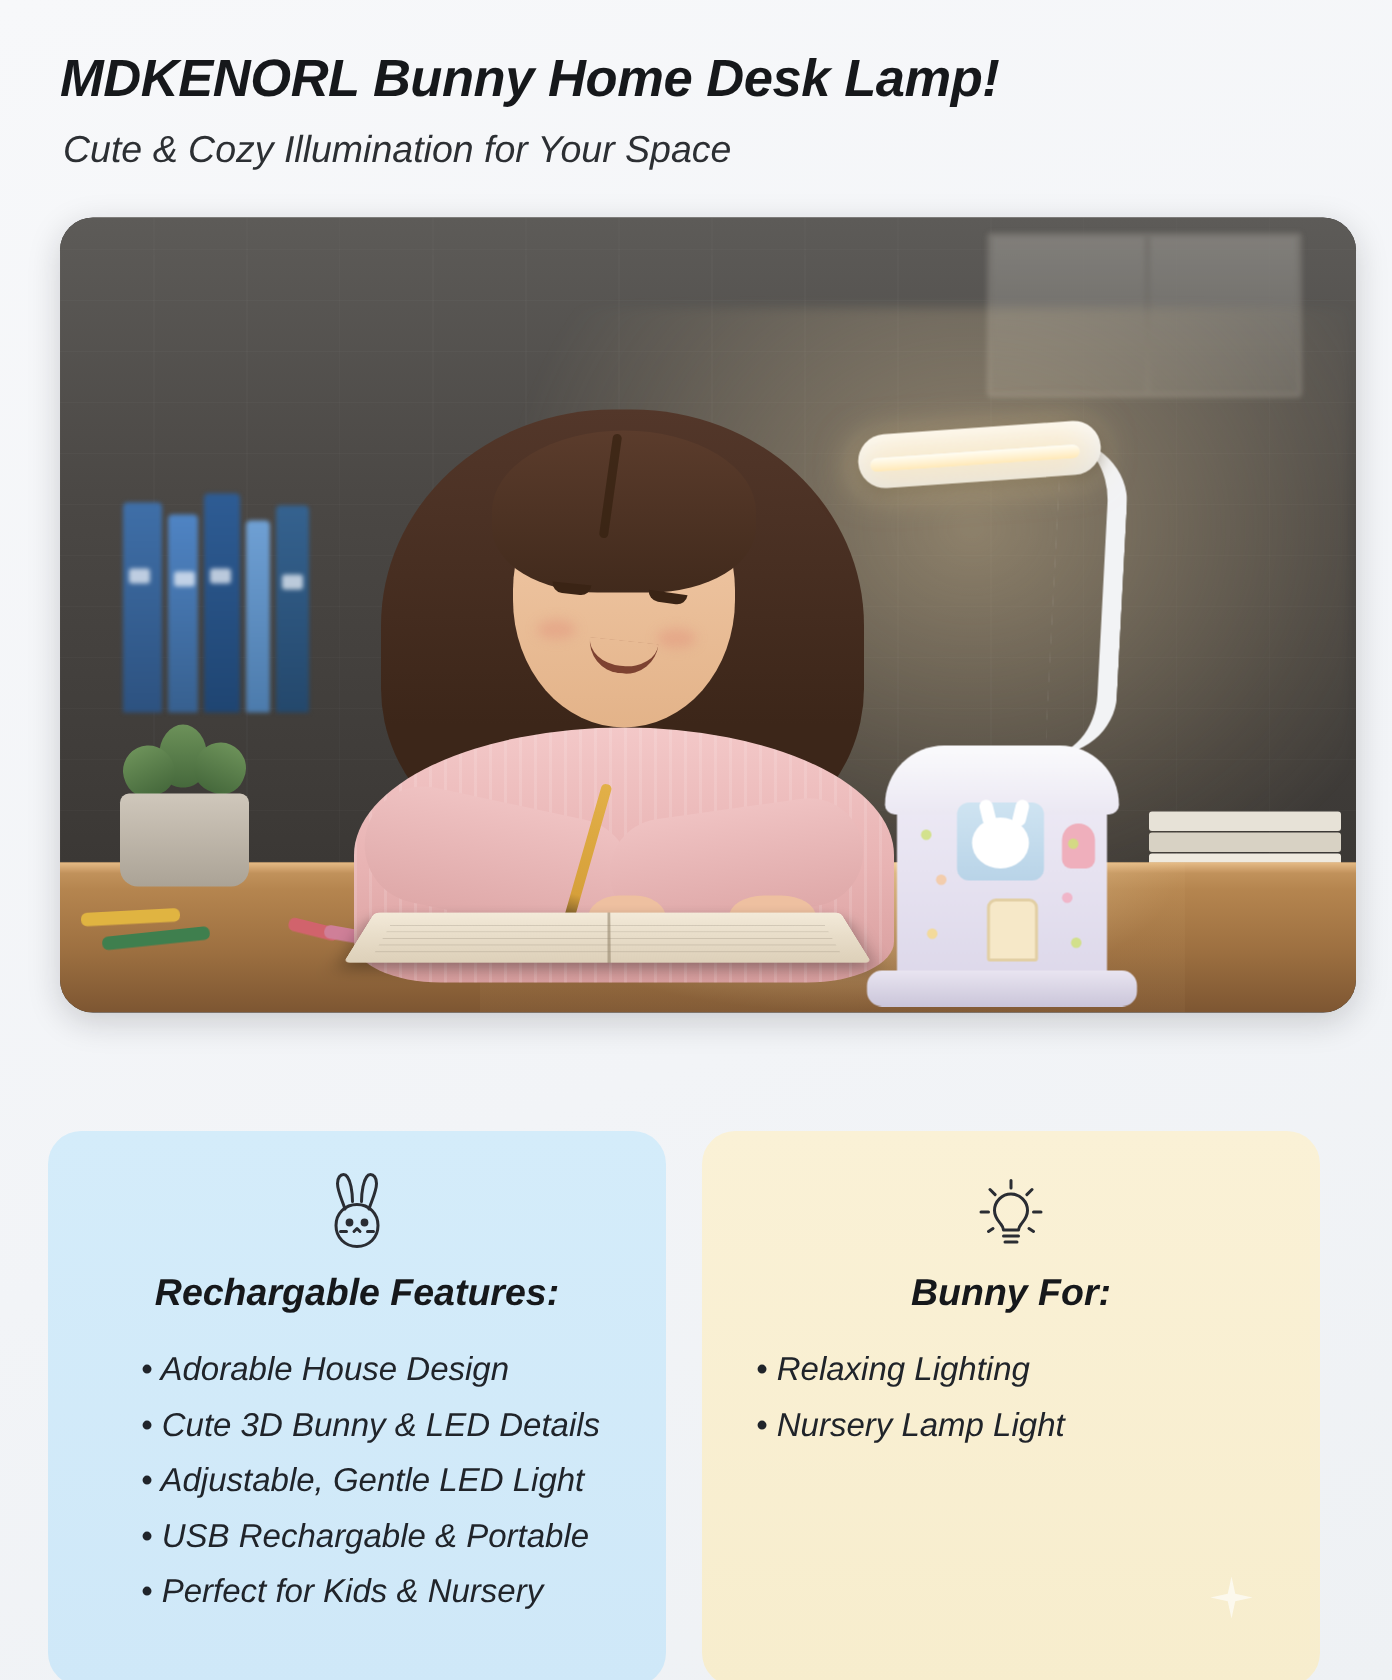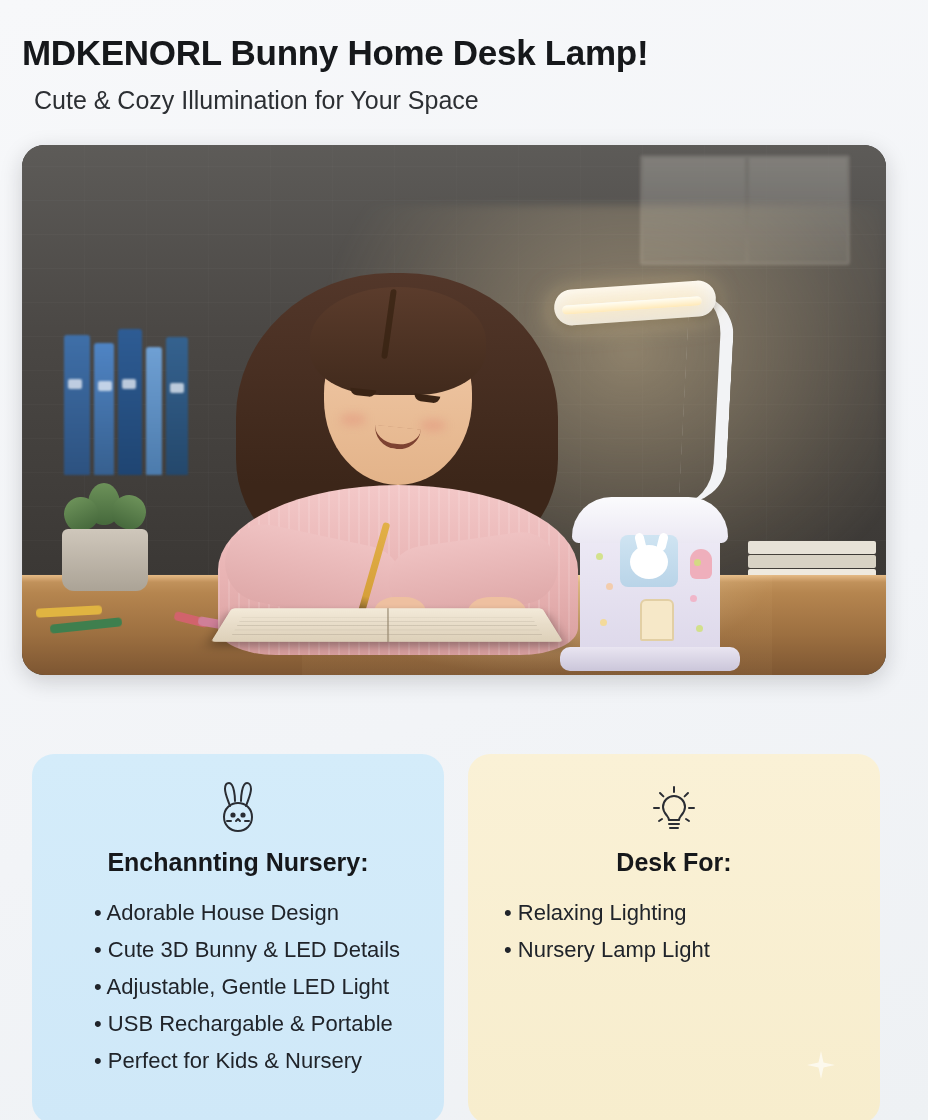--- a/index.html
+++ b/index.html
@@ -15,40 +15,41 @@
     color: #1d1d1f;
     overflow: hidden;
     position: relative;
   }
 
   .page {
     width: 928px;
     height: 1120px;
     position: relative;
     background: linear-gradient(160deg, #f7f8fa 0%, #f2f4f7 60%, #eef1f4 100%);
-    padding: 0 22px;
+    padding: 0 40px;
+    font-style: italic;
   }
 
   
   .header {
     padding-top: 34px;
   }
   .title {
     font-size: 35px;
     font-weight: bold;
     letter-spacing: -0.3px;
     color: #16181b;
     margin: 0 0 14px 0;
     line-height: 1.1;
   }
   .subtitle {
     font-size: 25px;
     font-weight: normal;
     color: #2c2f33;
-    margin: 12px;
+    margin: 2px;
     line-height: 1.1;
   }
 
   
   .hero {
     margin-top: 31px;
     width: 864px;
     height: 530px;
     border-radius: 22px;
     overflow: hidden;
@@ -516,39 +517,39 @@
         <svg width="46" height="56" viewBox="0 0 46 56" fill="none" stroke="#2a2d33" stroke-width="2" stroke-linecap="round" stroke-linejoin="round">
           <path d="M15 25c-2-6-5-12-5-17 0-4 2-6 4-6s4 3 5 8c.7 3.5 1 7 1 10"></path>
           <path d="M31 25c2-6 5-12 5-17 0-4-2-6-4-6s-4 3-5 8c-.7 3.5-1 7-1 10"></path>
           <path d="M23 22c8 0 14 6 14 14s-6 14-14 14S9 44 9 36s6-14 14-14z"></path>
           <circle cx="18" cy="34" r="1.6" fill="#2a2d33"></circle>
           <circle cx="28" cy="34" r="1.6" fill="#2a2d33"></circle>
           <path d="M23 38l-2 2M23 38l2 2"></path>
           <path d="M12 40h4M30 40h4"></path>
         </svg>
       </div>
-      <div class="card-title">Enchannting Nursery:</div>
+      <div class="card-title">Rechargable Features:</div>
       <ul class="card-list">
         <li>• Adorable House Design</li>
         <li>• Cute 3D Bunny &amp; LED Details</li>
         <li>• Adjustable, Gentle LED Light</li>
         <li>• USB Rechargable &amp; Portable</li>
         <li>•  Perfect for Kids &amp; Nursery</li>
       </ul>
     </div>
 
     <div class="card card-cream">
       <div class="card-icon">
         <svg width="50" height="56" viewBox="0 0 50 56" fill="none" stroke="#2a2d33" stroke-width="2" stroke-linecap="round" stroke-linejoin="round">
           <path d="M25 15c-6 0-11 5-11 11 0 4.5 2.6 7 4.2 9 1.1 1.4 1.6 2.6 1.8 4h10c.2-1.4.7-2.6 1.8-4 1.6-2 4.2-4.5 4.2-9 0-6-5-11-11-11z"></path>
           <path d="M20 43h10M21 47h8"></path>
           <path d="M25 6v5M11 12l3.4 3.4M39 12l-3.4 3.4M5 27h5M40 27h5M10 40l3-2M40 40l-3-2"></path>
         </svg>
       </div>
-      <div class="card-title">Desk For:</div>
+      <div class="card-title">Bunny For:</div>
       <ul class="card-list">
         <li>• Relaxing Lighting</li>
         <li>• Nursery Lamp Light</li>
       </ul>
       <div class="sparkle">
         <svg width="30" height="30" viewBox="0 0 30 30">
           <path d="M15 1 L17.5 12.5 L29 15 L17.5 17.5 L15 29 L12.5 17.5 L1 15 L12.5 12.5 Z" fill="#ffffff" opacity="0.85"></path>
         </svg>
       </div>
     </div>

